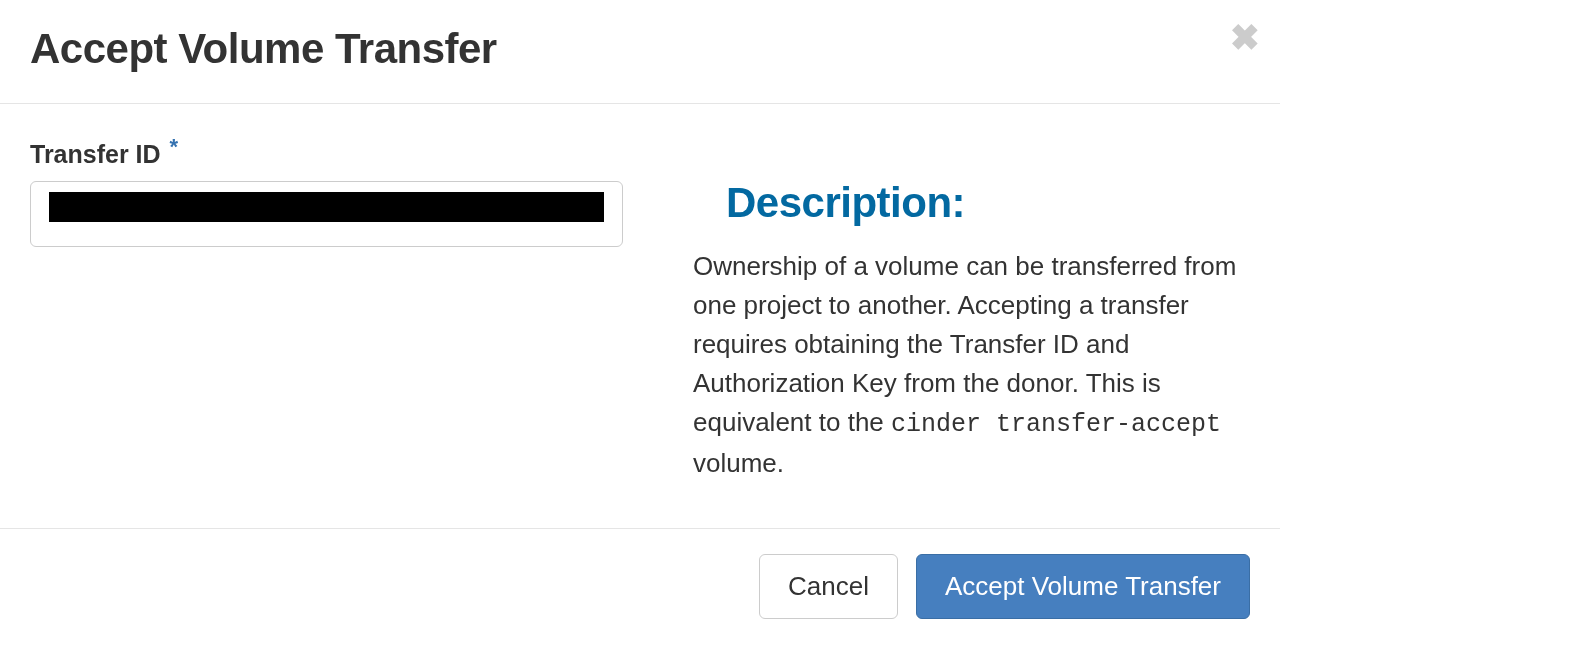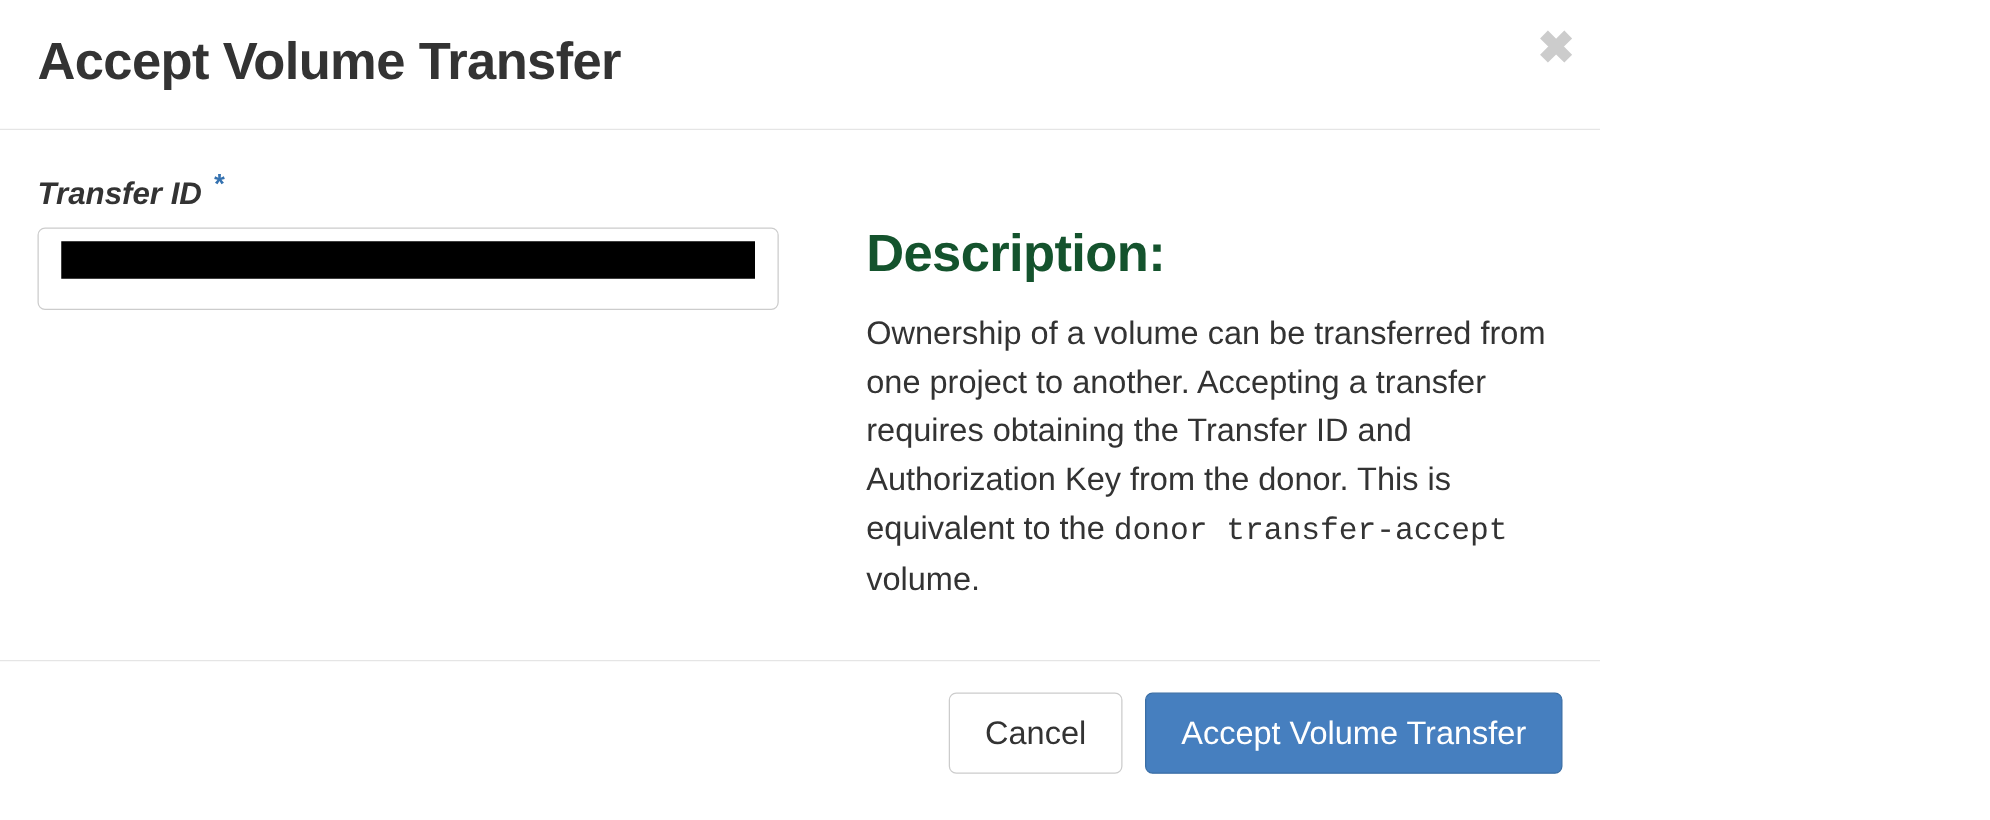--- a/index.html
+++ b/index.html
@@ -40,21 +40,20 @@
       border: none;
     }
     .modal-body {
       padding: 30px 30px 45px 30px;
       display: flex;
       gap: 70px;
     }
     .form-column {
       flex: 1;
       max-width: 750px;
-      font-style: italic;
     }
     .description-column {
       flex: 1;
     }
     .form-group {
       margin-bottom: 28px;
     }
     .form-label {
       display: block;
       font-size: 25px;
@@ -85,24 +84,25 @@
     }
     .redacted-block {
       display: inline-block;
       background: #000;
       height: 30px;
       vertical-align: middle;
     }
     .description-heading {
       font-size: 42px;
       font-weight: 600;
-      color: #14532d;
+      color: #0369a1;
       margin-bottom: 20px;
       margin-top: 45px;
       letter-spacing: -0.5px;
+      margin-left: 33px;
     }
     .description-text {
       font-size: 26px;
       line-height: 1.5;
       color: #333;
     }
     .description-text code {
       font-family: Menlo, Monaco, Consolas, "Courier New", monospace;
       font-size: 25px;
     }
@@ -154,21 +154,21 @@
           <span class="redacted-block" style="width:555px;"></span>
         </div>
       </div>
 
 
     </div>
 
     <div class="description-column">
       <h3 class="description-heading">Description:</h3>
       <p class="description-text">
-        <span>Ownership of a volume can be transferred from one project to another. Accepting a transfer requires obtaining the Transfer ID and Authorization Key from the donor. This is equivalent to the </span><code>donor transfer-accept</code><span> volume.</span>
+        <span>Ownership of a volume can be transferred from one project to another. Accepting a transfer requires obtaining the Transfer ID and Authorization Key from the donor. This is equivalent to the </span><code>cinder transfer-accept</code><span> volume.</span>
       </p>
     </div>
 
   </div>
 
   <div class="modal-footer">
     <button class="btn btn-default">Cancel</button>
     <button class="btn btn-primary">Accept Volume Transfer</button>
   </div>
 

